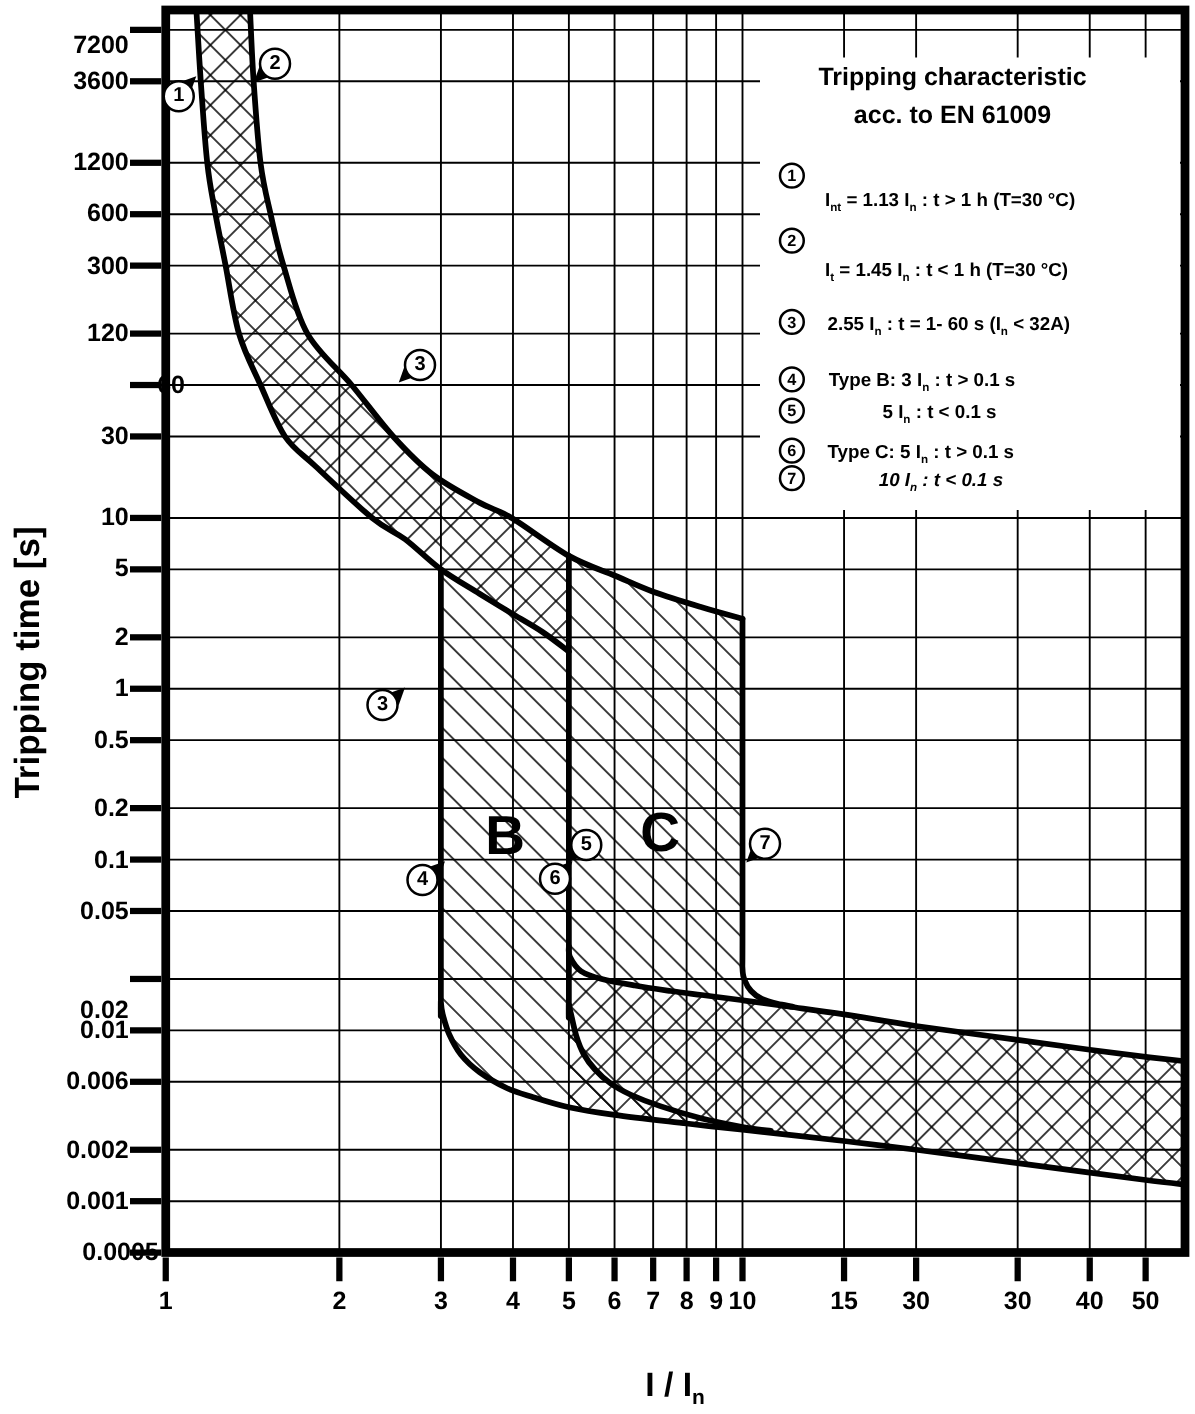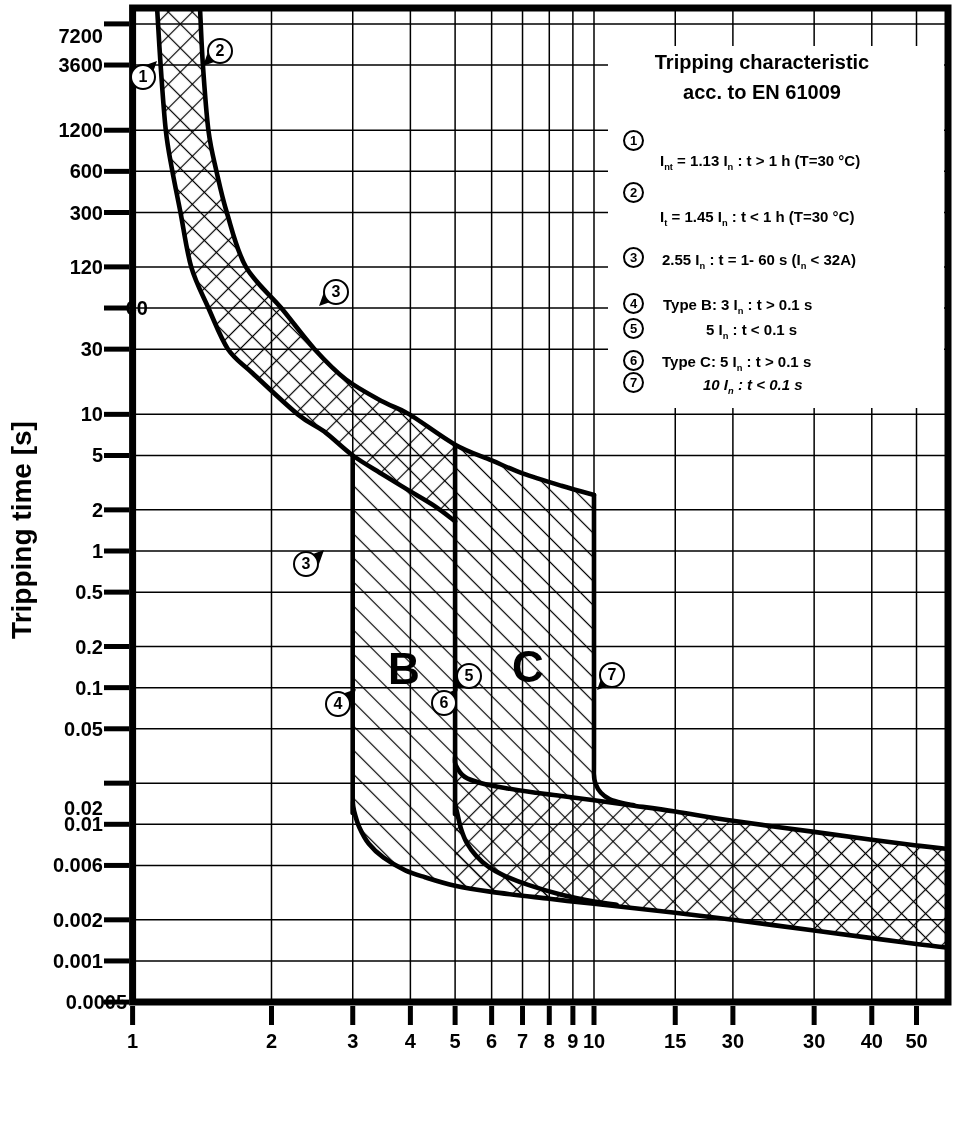--- a/index.html
+++ b/index.html
@@ -164,20 +164,21 @@
       <div class="ov xtick" style="left: 492.528px; top: 1030px;">7</div>
       <div class="ov xtick" style="left: 519.286px; top: 1030px;">8</div>
       <div class="ov xtick" style="left: 542.887px; top: 1030px;">9</div>
       <div class="ov xtick" style="left: 564px; top: 1030px;">10</div>
       <div class="ov xtick" style="left: 645.249px; top: 1030px;">15</div>
       <div class="ov xtick" style="left: 702.895px; top: 1030px;">30</div>
       <div class="ov xtick" style="left: 784.144px; top: 1030px;">30</div>
       <div class="ov xtick" style="left: 841.79px; top: 1030px;">40</div>
       <div class="ov xtick" style="left: 886.505px; top: 1030px;">50</div>
       <div class="ov y-title">Tripping time [s]</div>
+      <div class="ov x-title">I / I<sub>n</sub></div>
       <div class="ov rgn" style="left: 364px; top: 644px;">B</div>
       <div class="ov rgn" style="left: 488px; top: 642px;">C</div>
       <div class="circ circ-lg" style="left: 130px; top: 64px;">1</div>
       <div class="circ circ-lg" style="left: 207px; top: 38px;">2</div>
       <div class="circ circ-lg" style="left: 323px; top: 279px;">3</div>
       <div class="circ circ-lg" style="left: 293px; top: 551px;">3</div>
       <div class="circ circ-lg" style="left: 325px; top: 691px;">4</div>
       <div class="circ circ-lg" style="left: 456px; top: 663px;">5</div>
       <div class="circ circ-lg" style="left: 431px; top: 690px;">6</div>
       <div class="circ circ-lg" style="left: 599px; top: 662px;">7</div>

